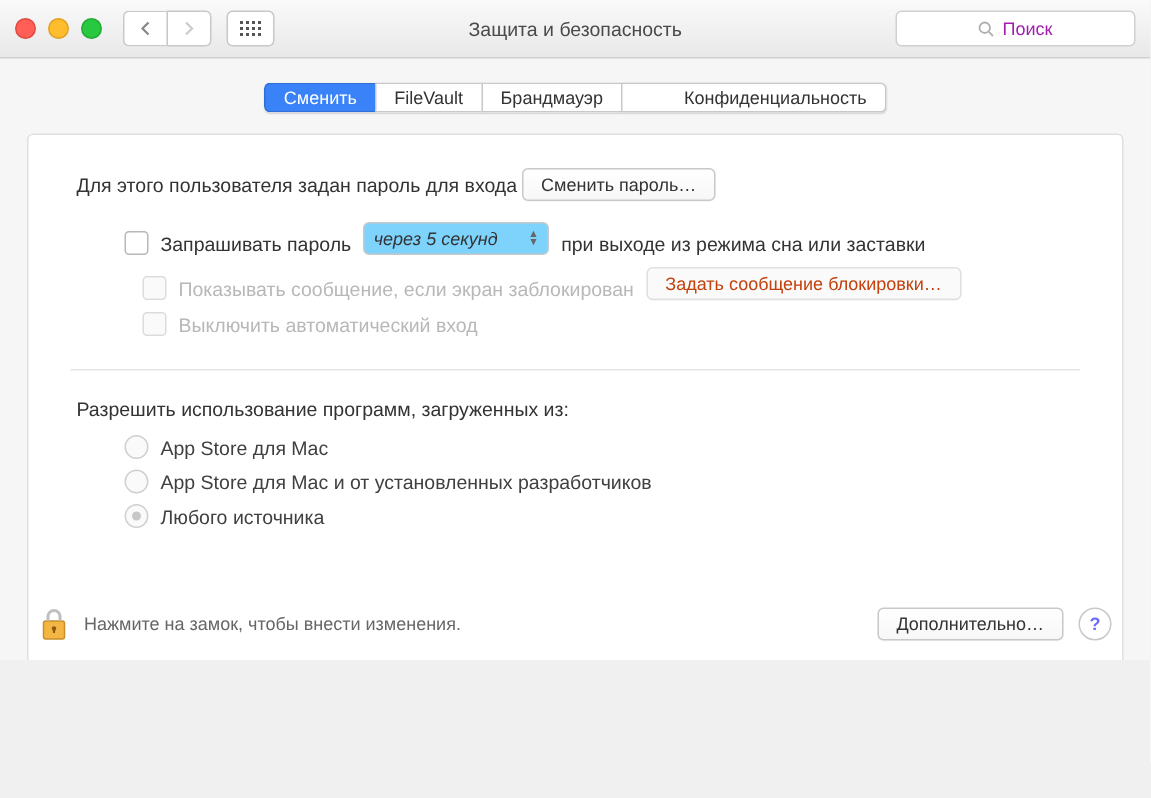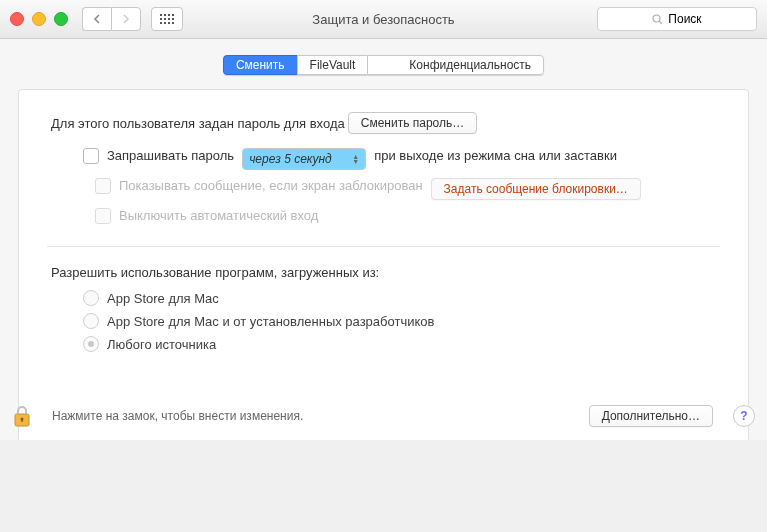--- a/index.html
+++ b/index.html
@@ -11,47 +11,47 @@
   .tl.red{background:#ff5f57;border:0.5px solid #e14942;}
   .tl.yellow{background:#ffbd2e;border:0.5px solid #e1a225;}
   .tl.green{background:#28c940;border:0.5px solid #23a935;}
   .navseg{margin-left:14px;display:flex;}
   .navbtn{width:28px;height:22px;background:#fff;border:1px solid #c8c8c8;display:flex;align-items:center;justify-content:center;color:#888;}
   .navbtn:first-child{border-radius:4px 0 0 4px;border-right:none;}
   .navbtn:last-child{border-radius:0 4px 4px 0;}
   .gridbtn{margin-left:10px;width:30px;height:22px;background:#fff;border:1px solid #c8c8c8;border-radius:4px;display:flex;align-items:center;justify-content:center;}
   .wtitle{position:absolute;left:0;right:0;text-align:center;font-size:13px;color:#4a4a4a;pointer-events:none;}
   .searchwrap{margin-left:auto;}
-  .search{width:158px;height:22px;border:1px solid #d0d0d0;border-radius:4px;background:#fff;display:flex;align-items:center;justify-content:center;gap:5px;color:#000000;font-size:12px;}
+  .search{width:158px;height:22px;border:1px solid #d0d0d0;border-radius:4px;background:#fff;display:flex;align-items:center;justify-content:center;gap:5px;color:#a21caf;font-size:12px;}
   
   .body{padding:16px 18px 0 18px;}
   .tabs{display:flex;justify-content:center;margin-bottom:14px;}
   .tabrow{display:flex;height:20px;box-shadow:0 0.5px 1px rgba(0,0,0,.15);border-radius:4px;overflow:hidden;}
   .tab{border:1px solid #c8c8c8;border-right:none;background:#fff;font-size:12px;display:flex;align-items:center;padding:0 12px;cursor:default;}
   .tab:last-child{border-right:1px solid #c8c8c8;border-radius: 0 4px 4px 0; padding-left: 41px;}
   .tab:first-child{border-radius:4px 0 0 4px;}
   .tab.active{background:#3a82f7;color:#fff;border-color:#2e6fd6;}
   .panel{background:#fff;border:1px solid #e0e0e0;border-radius:4px;padding:22px 28px 40px 28px;min-height:372px;box-sizing:border-box;}
   .row1{display:flex;align-items:center;gap:3px;margin-left:4px;}
   .btn{height:20px;border:1px solid #c8c8c8;border-radius:4px;background:linear-gradient(#fff,#f7f7f7);font-size:12px;padding:0 12px;display:inline-flex;align-items:center;box-shadow:0 0.5px 0 rgba(0,0,0,.05);}
   .subblock{margin:14px 0 0 36px;display:flex;flex-direction:column;gap:8px;}
-  .chkrow{display:flex;align-items:flex-start;gap:8px;}
+  .chkrow{display:flex;align-items:flex-end;gap:8px;}
   .chk{width:14px;height:14px;border:1px solid #b8b8b8;border-radius:3px;background:#fff;flex:none;}
   .select{height:20px;border:1px solid #c8c8c8;border-radius:4px;background:#7dd3fc;font-size:12px;padding:0 6px;display:inline-flex;align-items:center;gap:6px;min-width:110px;justify-content:space-between;font-style:italic;}
   .arrows{display:flex;flex-direction:column;line-height:5px;font-size:7px;color:#666;}
   .disabled{color:#b8b8b8;padding-left:12px;}
   .disabled .chk, .chk.dis{border-color:#dcdcdc;background:#fafafa;}
   .btn.dis{color:#c2410c;border-color:#e0e0e0;background:#fafafa;}
   .hr{border:none;border-top:1px solid #e6e6e6;margin:22px 0 18px 0;}
   .radios{margin:10px 0 0 36px;display:flex;flex-direction:column;gap:7px;}
   .radiorow{display:flex;align-items:flex-end;gap:8px;color:#404040;}
   .radio{width:14px;height:14px;border:1px solid #d0d0d0;border-radius:50%;background:#fafafa;flex:none;display:flex;align-items:center;justify-content:center;}
   .radio.sel::after{content:"";width:6px;height:6px;border-radius:50%;background:#c8c8c8;}
   
-  .footer{position:absolute;left:0;right:0;bottom:0;height:48px;display:flex;align-items:center;padding:0 12px;gap:20px;}
+  .footer{position:absolute;left:0;right:0;bottom:0;height:48px;display:flex;align-items:center;padding:0 26px;gap:10px;}
   .locktxt{font-size:12px;color:#666;}
   .spacer{flex:1;}
   .helpbtn{width:20px;height:20px;border:1px solid #c8c8c8;border-radius:50%;background:#fff;display:flex;align-items:center;justify-content:center;color:#6a6aff;font-size:12px;font-weight:600;}
   svg{display:block;}
 </style>
 </head>
 <body>
 <div class="window">
 
   <div class="titlebar">
@@ -103,20 +103,23 @@
   </div>
 
   <div class="body">
     <div class="tabs">
       <div class="tabrow">
         <div class="tab active">
             <span>Сменить</span>
           </div>
         <div class="tab">
             <span>FileVault</span>
+          </div>
+        <div class="tab">
+            <span>Брандмауэр</span>
           </div>
         <div class="tab">
             <span>Конфиденциальность</span>
           </div>
       </div>
     </div>
 
     <div class="panel">
       <div class="row1">
         <span>Для этого пользователя задан пароль для входа</span>

